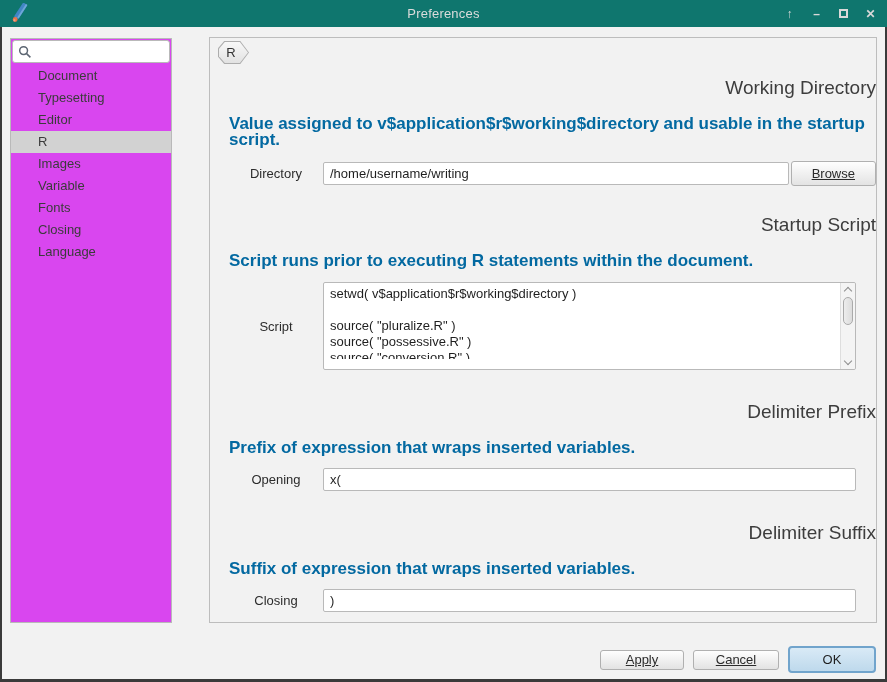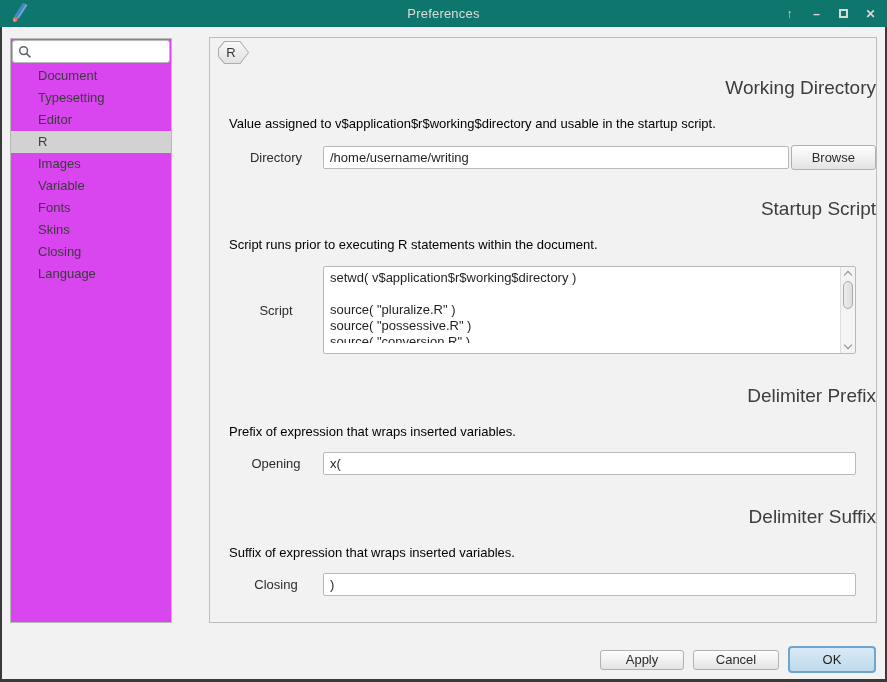--- a/index.html
+++ b/index.html
@@ -69,38 +69,38 @@
     background:linear-gradient(#f8f8f8,#e2e2e2);
     display:flex; align-items:center; justify-content:center;
     font-size:13px; color:#333; padding-right:5px;
   }
   h2.sec {
     margin:12px 0 0 19px; font-size:19px; line-height:23px; font-weight:400; color:#3d3d3d;text-align:right;
   }
   h2.sec.s2 { margin-top:27px; }
   h2.sec.s3 { margin-top:30px; }
   h2.sec.s4 { margin-top:30px; }
-  .desc { margin:17px 0 0 19px; font-size:13px; line-height:16px; color:#000000; }
+  .desc { margin:17px 0 0 19px; font-size:17px; line-height:16px; color:#0369a1;font-weight:bold; }
   .row { display:flex; align-items:center; margin-top:13px; }
   .row.tight { margin-top:12px; }
   .label-col {
     width:94px; margin-left:19px; text-align:center;
     font-size:13px; color:#2c2c2c; flex:none;
   }
   .tfield {
     height:23px; border:1px solid #b9b9b9; border-radius:2px; background:#fff;
     font-size:13px; color:#1f1f1f; padding:0 6px;
     font-family:"Liberation Sans", sans-serif; outline:none;
   }
   .dir-field { width:474px; }
   .wide-field { width:533px; }
   .btn {
     height:25px; padding:0 20px; font-size:13px; color:#2b2b2b;
     background:linear-gradient(#fefefe,#e3e3e3); border:1px solid #b0b0b0;
-    border-radius:3px; font-family:"Liberation Sans", sans-serif;
+    border-radius:3px; font-family:"Liberation Sans", sans-serif;text-decoration:underline;
   }
   .browse-btn { margin-left:2px; }
   
   .script-wrap {
     position:relative; width:533px; height:88px;
     border:1px solid #b9b9b9; border-radius:2px; background:#fff;
   }
   .script-area {
     position:absolute; left:0; top:0; width:517px; height:76px;
     border:none; resize:none; outline:none; background:transparent;
@@ -169,21 +169,20 @@
         <input class="search-input" value="" style="">
       </div>
       <div class="nav">
         <div class="nav-item">Document</div>
         <div class="nav-item">Typesetting</div>
         <div class="nav-item">Editor</div>
         <div class="nav-item selected">R</div>
         <div class="nav-item">Images</div>
         <div class="nav-item">Variable</div>
         <div class="nav-item">Fonts</div>
-        <div class="nav-item">Skins</div>
         <div class="nav-item">Closing</div>
         <div class="nav-item">Language</div>
       </div>
     </div>
 
     <div class="content">
       <div class="crumb">
         <div class="crumb-inner">R</div>
       </div>
 

